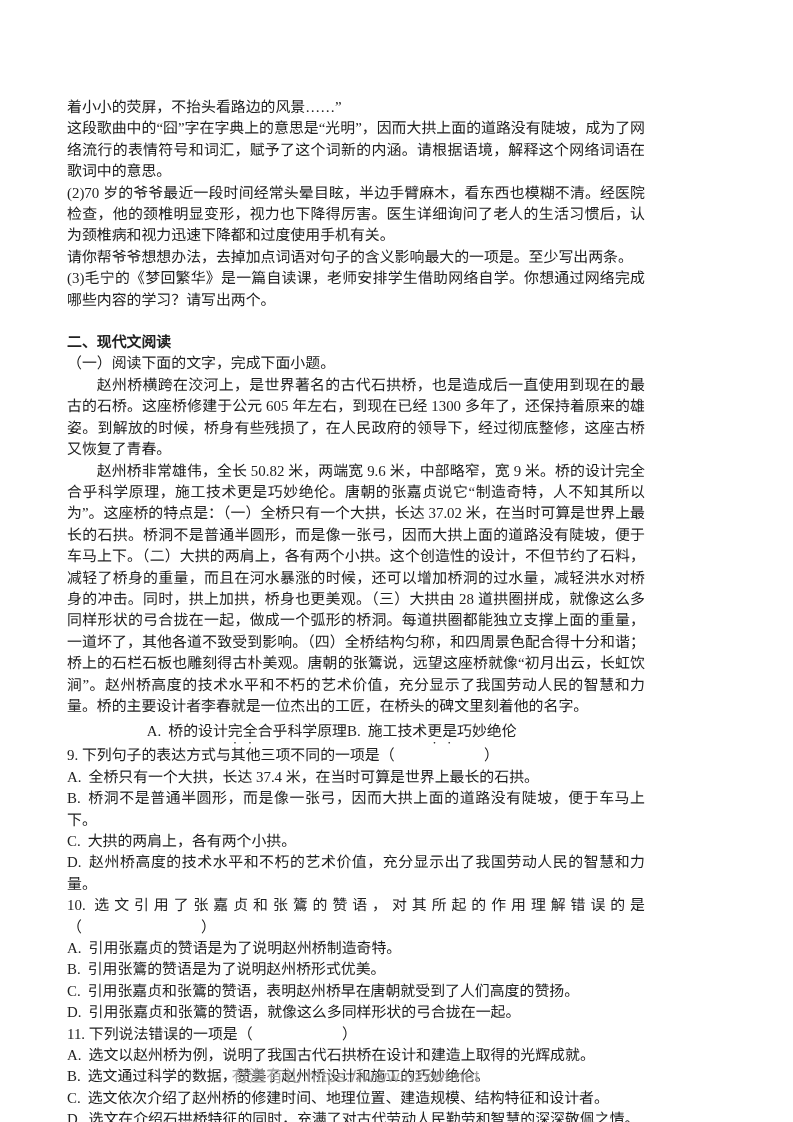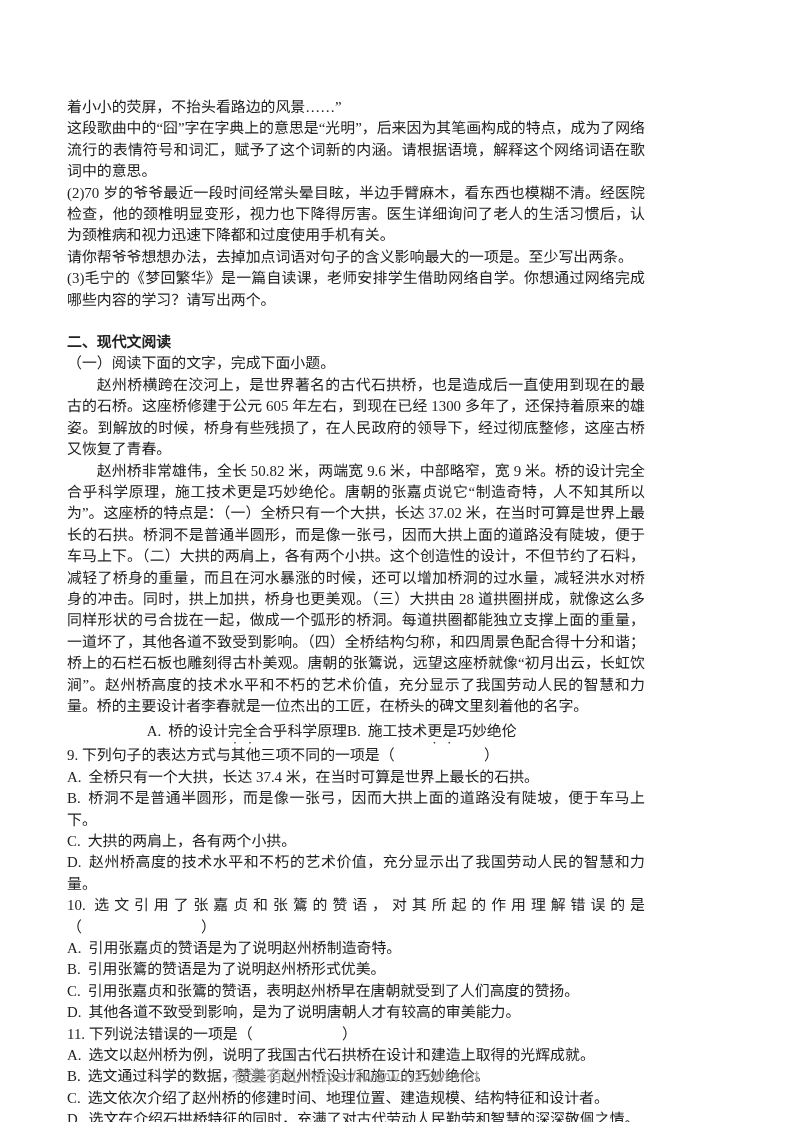--- a/index.html
+++ b/index.html
@@ -42,21 +42,21 @@
     letter-spacing: 0.5px;
   }
 </style>
 </head>
 <body>
 
 <div class="page">
   <div class="content">
 
     <p>着小小的荧屏，不抬头看路边的风景……”</p>
-    <p>这段歌曲中的“囧”字在字典上的意思是“光明”，后来因为其笔画构成的特点，成为了网络流行的表情符号和词汇，赋予了这个词新的内涵。请根据语境，解释这个网络词语在歌词中的意思。</p>
+    <p>这段歌曲中的“囧”字在字典上的意思是“光明”，因而大拱上面的道路没有陡坡，成为了网络流行的表情符号和词汇，赋予了这个词新的内涵。请根据语境，解释这个网络词语在歌词中的意思。</p>
     <p>(2)70 岁的爷爷最近一段时间经常头晕目眩，半边手臂麻木，看东西也模糊不清。经医院检查，他的颈椎明显变形，视力也下降得厉害。医生详细询问了老人的生活习惯后，认为颈椎病和视力迅速下降都和过度使用手机有关。</p>
     <p>请你帮爷爷想想办法，去掉加点词语对句子的含义影响最大的一项是。至少写出两条。</p>
     <p>(3)毛宁的《梦回繁华》是一篇自读课，老师安排学生借助网络自学。你想通过网络完成哪些内容的学习？请写出两个。</p>
 
     <p class="sec-heading">二、现代文阅读</p>
     <p>（一）阅读下面的文字，完成下面小题。</p>
 
     <p class="para-indent">赵州桥横跨在洨河上，是世界著名的古代石拱桥，也是造成后一直使用到现在的最古的石桥。这座桥修建于公元 605 年左右，到现在已经 1300 多年了，还保持着原来的雄姿。到解放的时候，桥身有些残损了，在人民政府的领导下，经过彻底整修，这座古桥又恢复了青春。</p>
     <p class="para-indent">赵州桥非常雄伟，全长 50.82 米，两端宽 9.6 米，中部略窄，宽 9 米。桥的设计完全合乎科学原理，施工技术更是巧妙绝伦。唐朝的张嘉贞说它“制造奇特，人不知其所以为”。这座桥的特点是：（一）全桥只有一个大拱，长达 37.02 米，在当时可算是世界上最长的石拱。桥洞不是普通半圆形，而是像一张弓，因而大拱上面的道路没有陡坡，便于车马上下。（二）大拱的两肩上，各有两个小拱。这个创造性的设计，不但节约了石料，减轻了桥身的重量，而且在河水暴涨的时候，还可以增加桥洞的过水量，减轻洪水对桥身的冲击。同时，拱上加拱，桥身也更美观。（三）大拱由 28 道拱圈拼成，就像这么多同样形状的弓合拢在一起，做成一个弧形的桥洞。每道拱圈都能独立支撑上面的重量，一道坏了，其他各道不致受到影响。（四）全桥结构匀称，和四周景色配合得十分和谐；桥上的石栏石板也雕刻得古朴美观。唐朝的张鷟说，远望这座桥就像“初月出云，长虹饮涧”。赵州桥高度的技术水平和不朽的艺术价值，充分显示了我国劳动人民的智慧和力量。桥的主要设计者李春就是一位杰出的工匠，在桥头的碑文里刻着他的名字。</p>
 
@@ -68,21 +68,21 @@
     <p>9. 下列句子的表达方式与其他三项不同的一项是（　　　　　　）</p>
     <p class="opt-line"><span class="opt-label">A.</span><span>全桥只有一个大拱，长达 37.4 米，在当时可算是世界上最长的石拱。</span></p>
     <p class="opt-line"><span class="opt-label">B.</span><span>桥洞不是普通半圆形，而是像一张弓，因而大拱上面的道路没有陡坡，便于车马上下。</span></p>
     <p class="opt-line"><span class="opt-label">C.</span><span>大拱的两肩上，各有两个小拱。</span></p>
     <p class="opt-line"><span class="opt-label">D.</span><span>赵州桥高度的技术水平和不朽的艺术价值，充分显示出了我国劳动人民的智慧和力量。</span></p>
 
     <p>10. 选文引用了张嘉贞和张鷟的赞语，对其所起的作用理解错误的是（　　　　　　　　）</p>
     <p class="opt-line"><span class="opt-label">A.</span><span>引用张嘉贞的赞语是为了说明赵州桥制造奇特。</span></p>
     <p class="opt-line"><span class="opt-label">B.</span><span>引用张鷟的赞语是为了说明赵州桥形式优美。</span></p>
     <p class="opt-line"><span class="opt-label">C.</span><span>引用张嘉贞和张鷟的赞语，表明赵州桥早在唐朝就受到了人们高度的赞扬。</span></p>
-    <p class="opt-line"><span class="opt-label">D.</span><span>其他各道不致受到影响，是为了说明唐朝人才有较高的审美能力。</span></p>
+    <p class="opt-line"><span class="opt-label">D.</span><span>引用张嘉贞和张鷟的赞语，就像这么多同样形状的弓合拢在一起。</span></p>
 
     <p>11. 下列说法错误的一项是（　　　　　　）</p>
     <p class="opt-line"><span class="opt-label">A.</span><span>选文以赵州桥为例，说明了我国古代石拱桥在设计和建造上取得的光辉成就。</span></p>
     <p class="opt-line"><span class="opt-label">B.</span><span>选文通过科学的数据，赞美了赵州桥设计和施工的巧妙绝伦。</span></p>
     <p class="opt-line"><span class="opt-label">C.</span><span>选文依次介绍了赵州桥的修建时间、地理位置、建造规模、结构特征和设计者。</span></p>
     <p class="opt-line"><span class="opt-label">D.</span><span>选文在介绍石拱桥特征的同时，充满了对古代劳动人民勤劳和智慧的深深敬佩之情。</span></p>
 
   </div>
 
   <div class="footer">有渔有礼 https://www.nzxwl.net</div>

